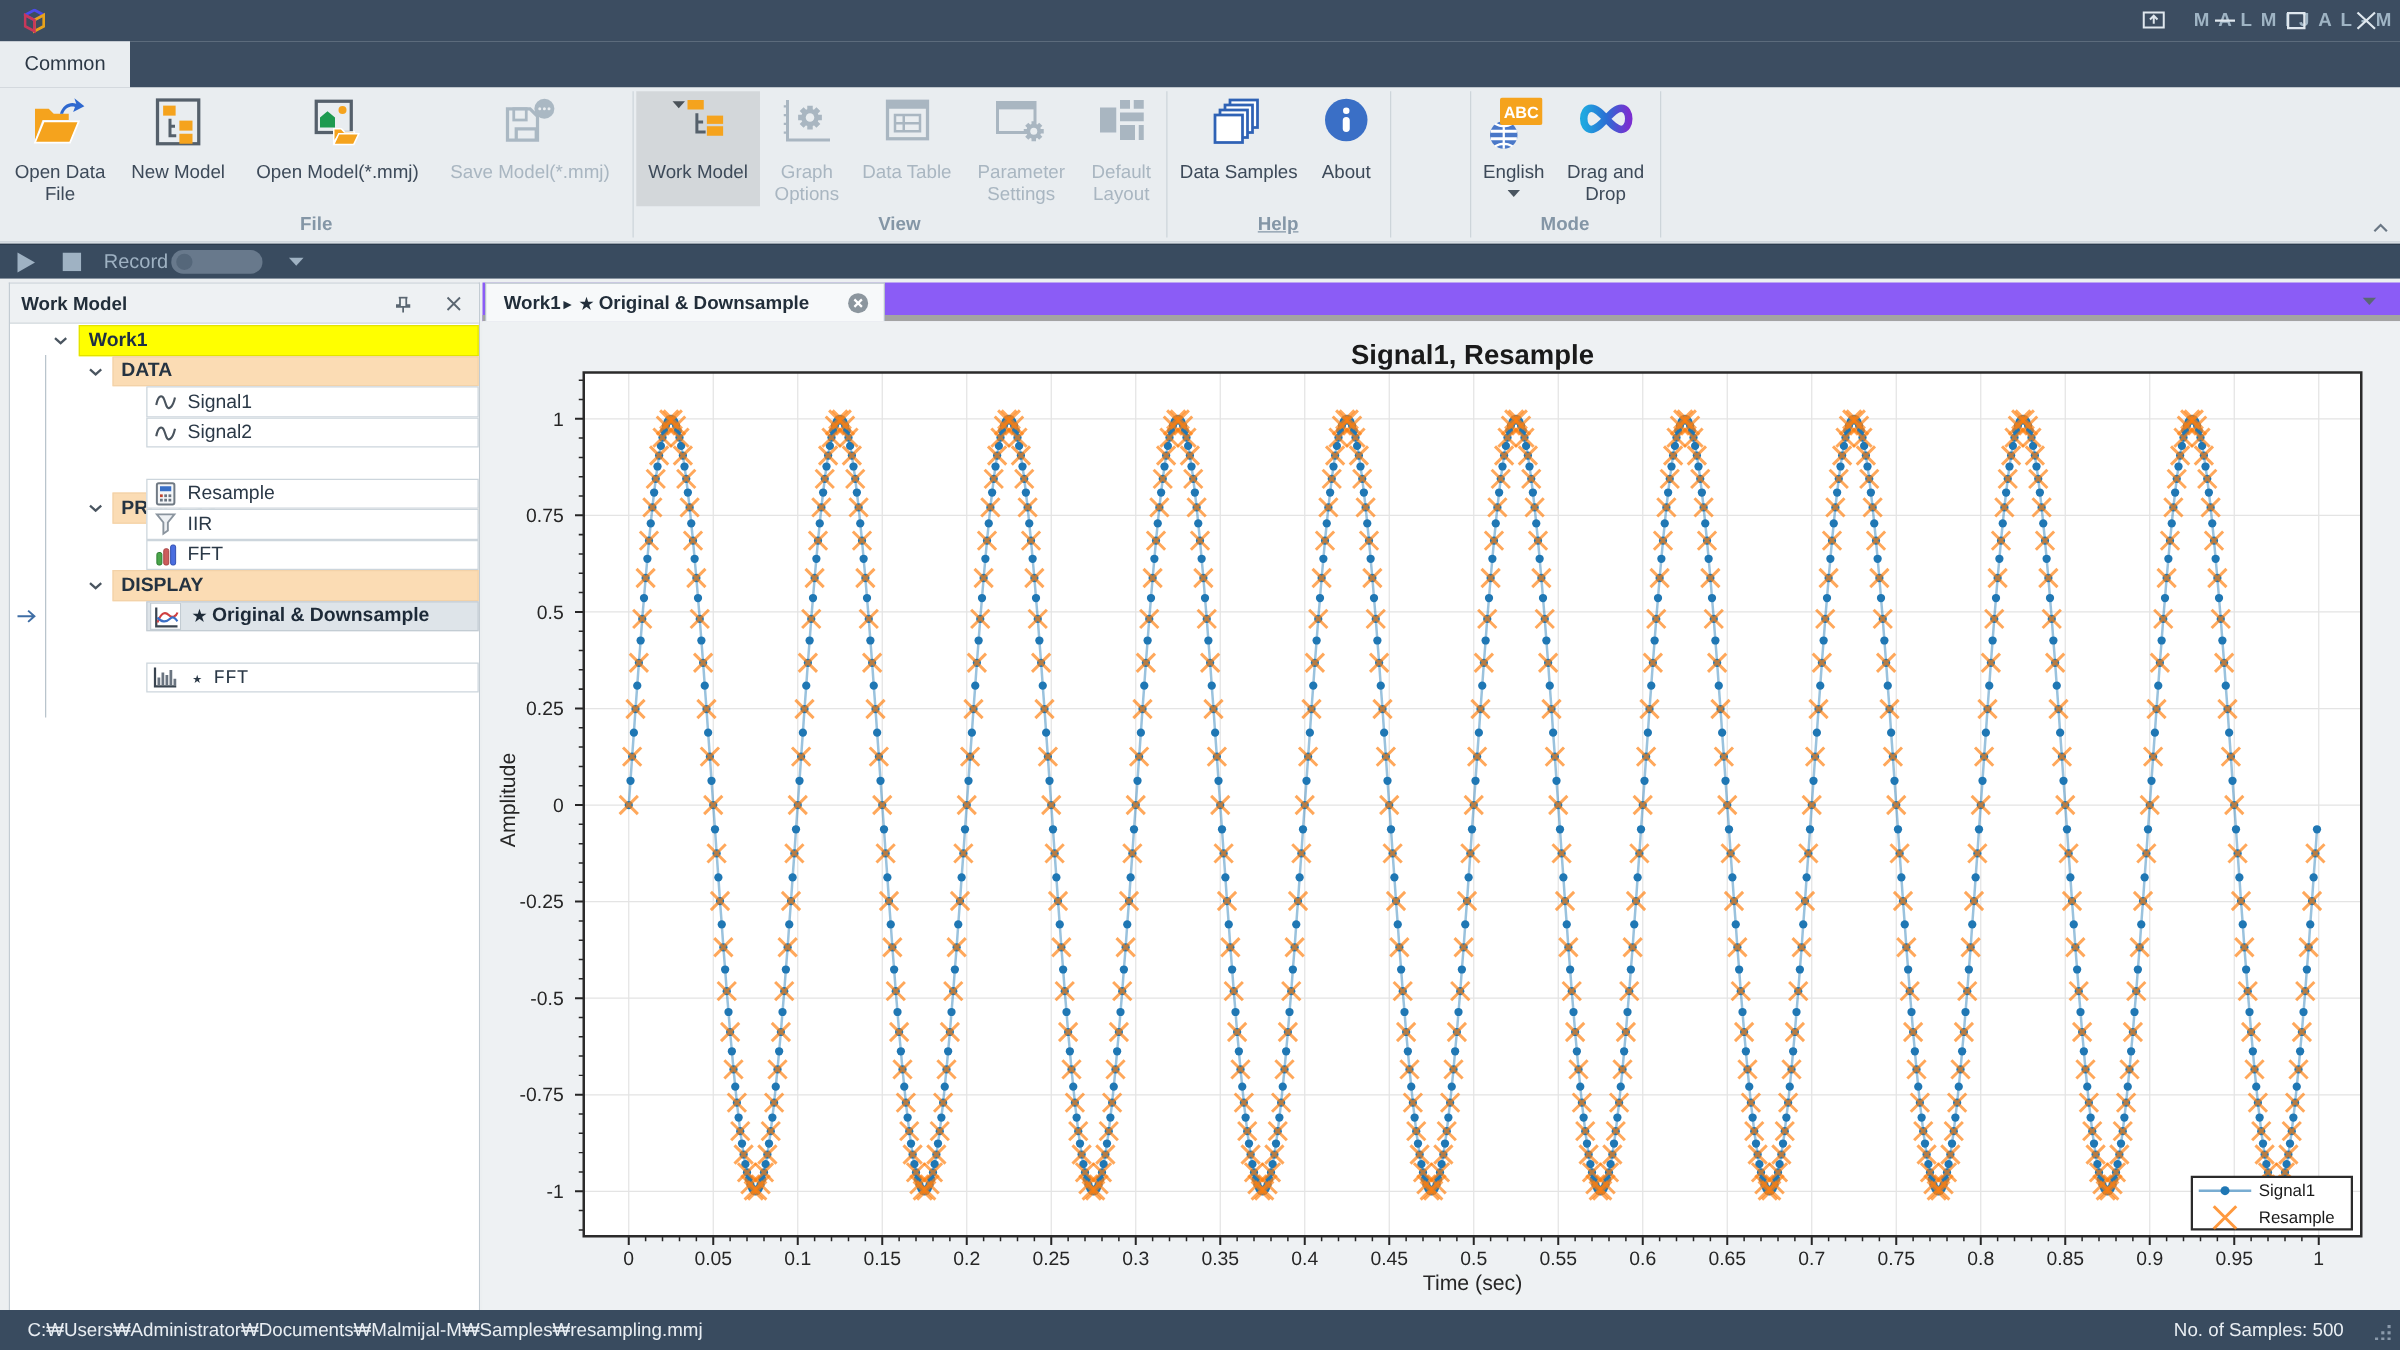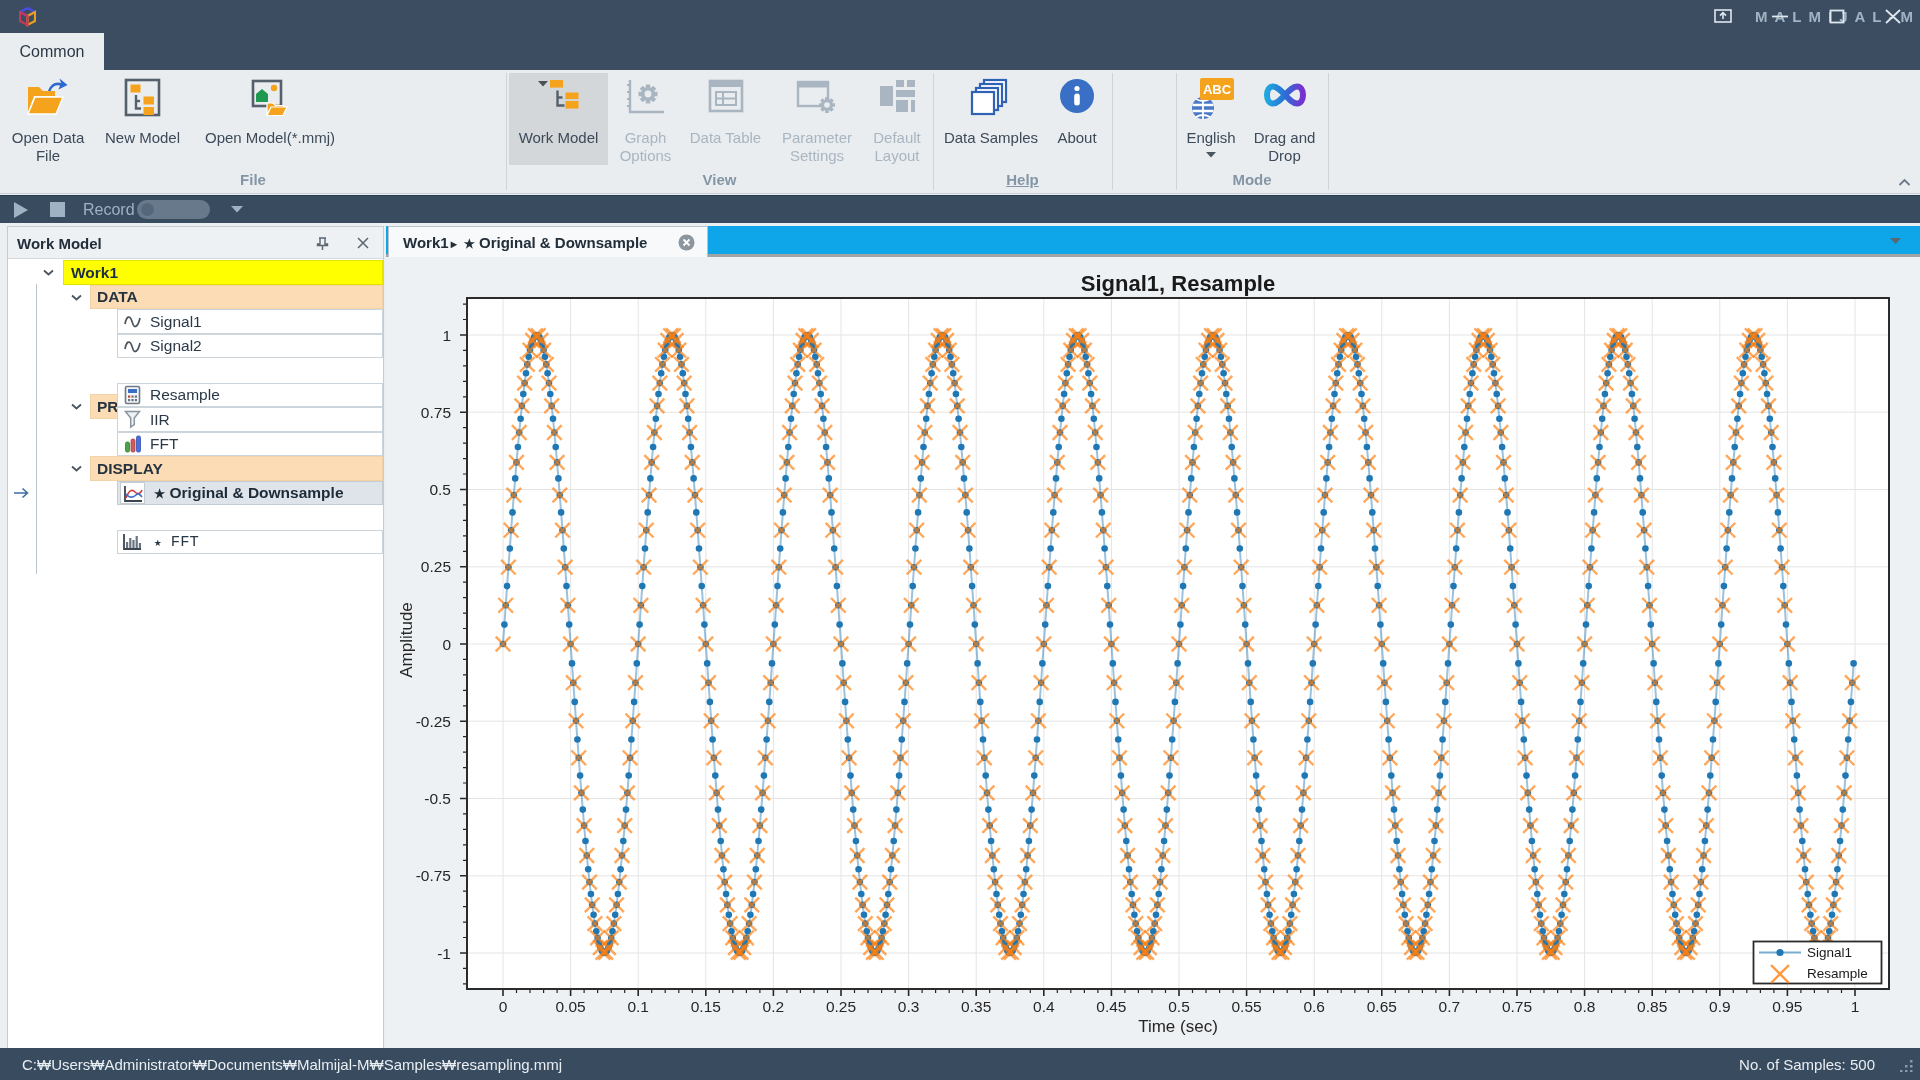--- a/index.html
+++ b/index.html
@@ -32,21 +32,21 @@
   #lpanel { position:absolute; left:7px; top:3px; width:377px; height:822px; background:#fff; border:1px solid #c3ccd3; border-bottom:0; }
   #lphead { position:absolute; left:0; top:0; width:375px; height:32px; background:#eef1f3; border-bottom:1px solid #d4dade; color:#222e3a; font-size:15px; font-weight:bold; }
   .trow { position:absolute; left:0; width:375px; height:24.5px; color:#2b3947; }
   .trow .rbox { position:absolute; top:0; right:0; height:24.5px; }
   .trow .wbox { left:109px; background:#fff; border:1px solid #ccd5dc; }
   .trow .rtxt { position:absolute; top:3.5px; white-space:nowrap; }
   .trow .chev { position:absolute; top:9px; }
   .icon18 { position:absolute; top:2px; width:20px; height:20px; }
 
   
-  #tabstrip { position:absolute; left:386px; top:3px; width:1534px; height:31px; background:#0ea5e9; border-bottom:3px solid #a3a3a3; }
+  #tabstrip { position:absolute; left:386px; top:3px; width:1534px; height:31px; background:#8b5cf6; border-bottom:5px solid #a3a3a3; }
   #doctab { position:absolute; left:2px; top:0px; width:320px; height:31px; background:#f7f9fa; border:1px solid #b9c3cb; border-bottom:0; font-size:15px; font-weight:bold; color:#222e3a; }
   #content { position:absolute; left:386px; top:34px; width:1534px; height:791px; background:#eef1f3; }
 
   
   #statusbar { position:absolute; left:0; top:1048px; width:1920px; height:32px; background:#394b5f; color:#e9eef3; font-size:15px; }
 </style>
 </head>
 <body>
 <div id="app">
   <div id="titlebar">
@@ -111,20 +111,32 @@
     </div>
     <div class="rbtn" style="left:190px;width:160px;">
       <div class="ico"><svg width="42" height="40" viewBox="0 0 42 40">
         <rect x="4" y="3" width="28" height="25" fill="none" stroke="#55606b" stroke-width="2.6"></rect>
         <circle cx="25" cy="10" r="3.2" fill="#f5a31d"></circle>
         <path d="M7 24 V16 L13 11 L19 16 V24 Z" fill="#1d9a50"></path>
         <path d="M18 36 V25 h6 l2.5 2.5 h8 v3 h-13 Z" fill="#f5a31d" stroke="#fff" stroke-width="1.2"></path>
         <path d="M18 37.5 L22 29 h16 L34 37.5 Z" fill="#f5a31d" stroke="#fff" stroke-width="1.2"></path>
       </svg></div>
       <div class="lbl">Open Model(*.mmj)</div>
+    </div>
+    <div class="rbtn disabled" style="left:344px;width:160px;">
+      <div class="ico"><svg width="44" height="40" viewBox="0 0 44 40">
+        <path d="M4 9 h18 l6 6 v19 H4 Z" fill="none" stroke="#aab8c3" stroke-width="2.6"></path>
+        <rect x="9" y="9" width="10" height="9" fill="none" stroke="#aab8c3" stroke-width="2.2"></rect>
+        <path d="M11 34 V25 h16 v9" fill="none" stroke="#aab8c3" stroke-width="2.6"></path>
+        <circle cx="33.5" cy="9" r="8" fill="#aab8c3"></circle>
+        <circle cx="29.8" cy="9" r="1.2" fill="#e9edf0"></circle>
+            <circle cx="33.5" cy="9" r="1.2" fill="#e9edf0"></circle>
+            <circle cx="37.2" cy="9" r="1.2" fill="#e9edf0"></circle>
+      </svg></div>
+      <div class="lbl">Save Model(*.mmj)</div>
     </div>
 
     <div class="rbtn" style="left:509px;width:99px;background:#d3d7da;">
       <div class="ico"><svg width="46" height="32" viewBox="0 0 46 32">
         <path d="M2 3 h10 l-5 5.5 Z" fill="#4a5258"></path>
         <rect x="14" y="2" width="13" height="7.6" fill="#f5a31d"></rect>
         <path d="M21.5 12.5 V27.5 H28.5" stroke="#55606b" stroke-width="2.4" fill="none"></path>
         <path d="M21.5 19.5 H26.5" stroke="#55606b" stroke-width="2.4" fill="none"></path>
         <rect x="29.5" y="14.5" width="13" height="6.6" fill="#f5a31d"></rect>
         <rect x="29.5" y="23" width="13" height="7.6" fill="#f5a31d"></rect>

